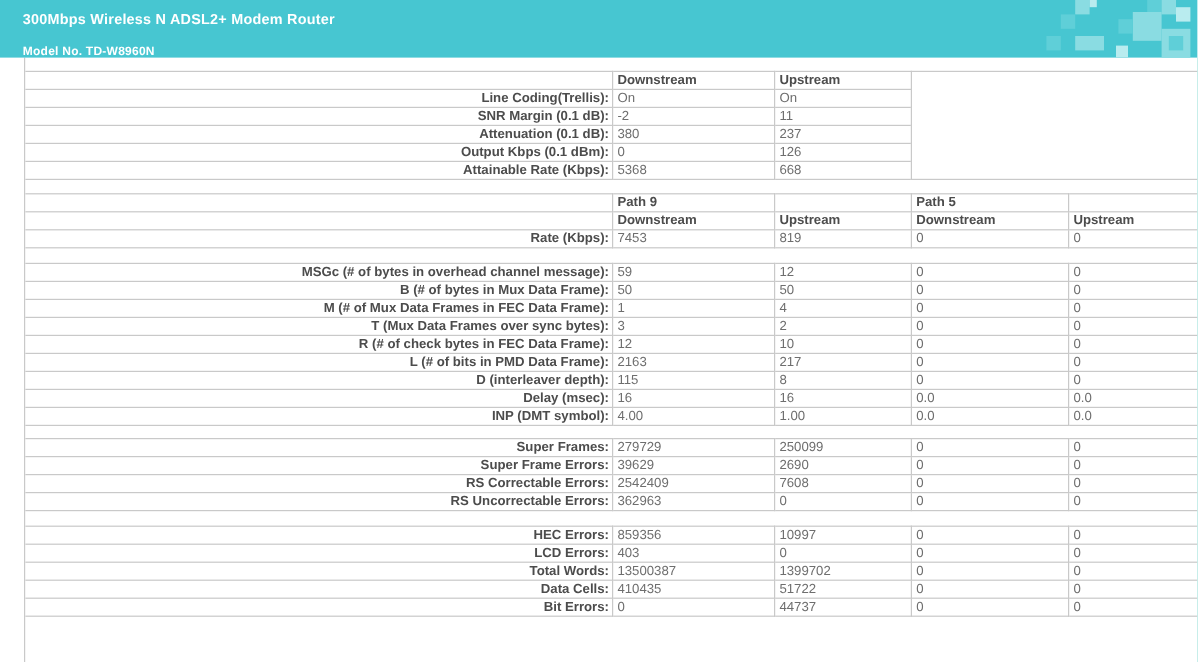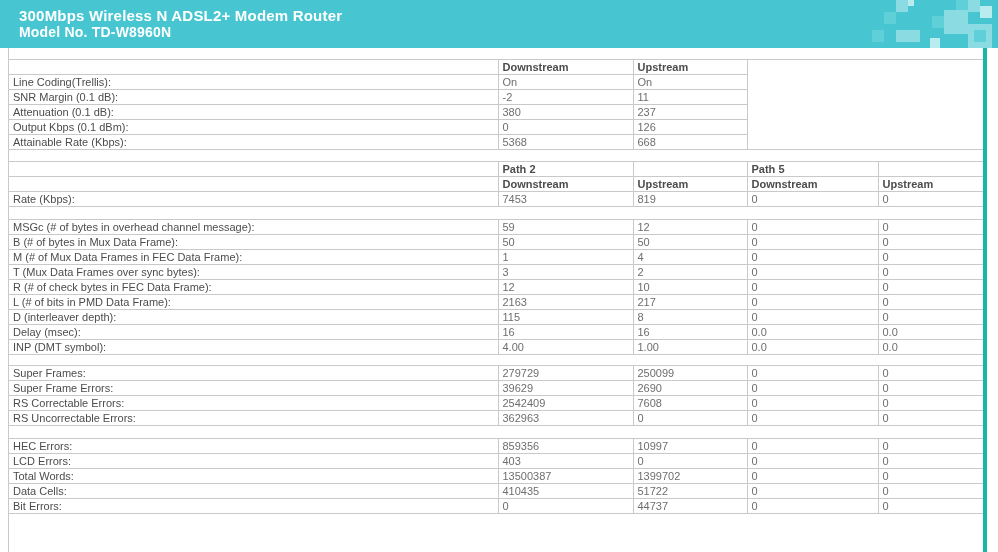--- a/index.html
+++ b/index.html
@@ -3,40 +3,40 @@
 <meta charset="utf-8">
 <style>
   html,body{margin:0;padding:0;}
   body{
     width:998px;height:552px;overflow:hidden;background:#ffffff;
     font-family:"Liberation Sans",sans-serif;
   }
   
   .banner{position:relative;height:48px;background:#47c6d1;overflow:hidden;}
   .banner-text{padding:9px 0 0 19px;}
-  .banner-title{color:#ffffff;font-weight:bold;font-size:15px;line-height:14px;letter-spacing:.2px;}
-  .banner-model{color:#ffffff;font-weight:bold;font-size:14px;line-height:11px;margin-top:4px;letter-spacing:.2px;}
+  .banner-title{color:#ffffff;font-weight:bold;font-size:12px;line-height:14px;letter-spacing:.2px;}
+  .banner-model{color:#ffffff;font-weight:bold;font-size:10px;line-height:11px;margin-top:15px;letter-spacing:.2px;}
   .sq{position:absolute;}
   .c1{background:#5fcfd8;} .c2{background:#8adce2;} .c3{background:#b9ecef;}
   
   .frame{
-    margin-left:8px;width:979px;height:504px;box-sizing:border-box;
-    border-left:1px solid #c9c9c9;border-right:4px solid #14b8a6;
+    margin-left:20px;width:979px;height:504px;box-sizing:border-box;
+    border-left:1px solid #c9c9c9;border-right:1px solid #14b8a6;
     overflow:hidden;background:#ffffff;
   }
   table{border-collapse:collapse;table-layout:fixed;width:977px;}
   td,th{
     border:1px solid #c9c9c9;height:14px;line-height:14px;font-size:11px;
     padding:0 2px 0 4px;overflow:hidden;white-space:nowrap;text-align:left;
     vertical-align:middle;
   }
   td:first-child,th:first-child{border-left:none;}
   td:last-child,th:last-child{border-right:none;}
   th{font-weight:bold;color:#4c4c4c;}
-  .lbl{font-weight:normal;color:#4c4c4c;}
+  .lbl{font-weight:bold;color:#4c4c4c;text-align:right;}
   .val{font-weight:normal;color:#6e6e6e;}
   .t1{margin-top:11px;} .t2{margin-top:11px;} .t3{margin-top:12px;}
   .t4{margin-top:10px;} .t5{margin-top:12px;}
   col.cLabel{width:489px;} col.cD1{width:135px;} col.cU1{width:114px;}
   col.cD2{width:131px;} col.cU2{width:108px;} col.cEmpty{width:239px;}
 </style>
 </head>
 <body>
 
 <div class="banner">
@@ -110,21 +110,21 @@
     <colgroup>
         <col class="cLabel">
         <col class="cD1">
         <col class="cU1">
         <col class="cD2">
         <col class="cU2">
       </colgroup>
     <tbody>
         <tr>
       <th></th>
-      <th>Path 2</th>
+      <th>Path 9</th>
       <th></th>
       <th>Path 5</th>
       <th></th>
     </tr>
     <tr>
       <th></th>
       <th>Downstream</th>
       <th>Upstream</th>
       <th>Downstream</th>
       <th>Upstream</th>

